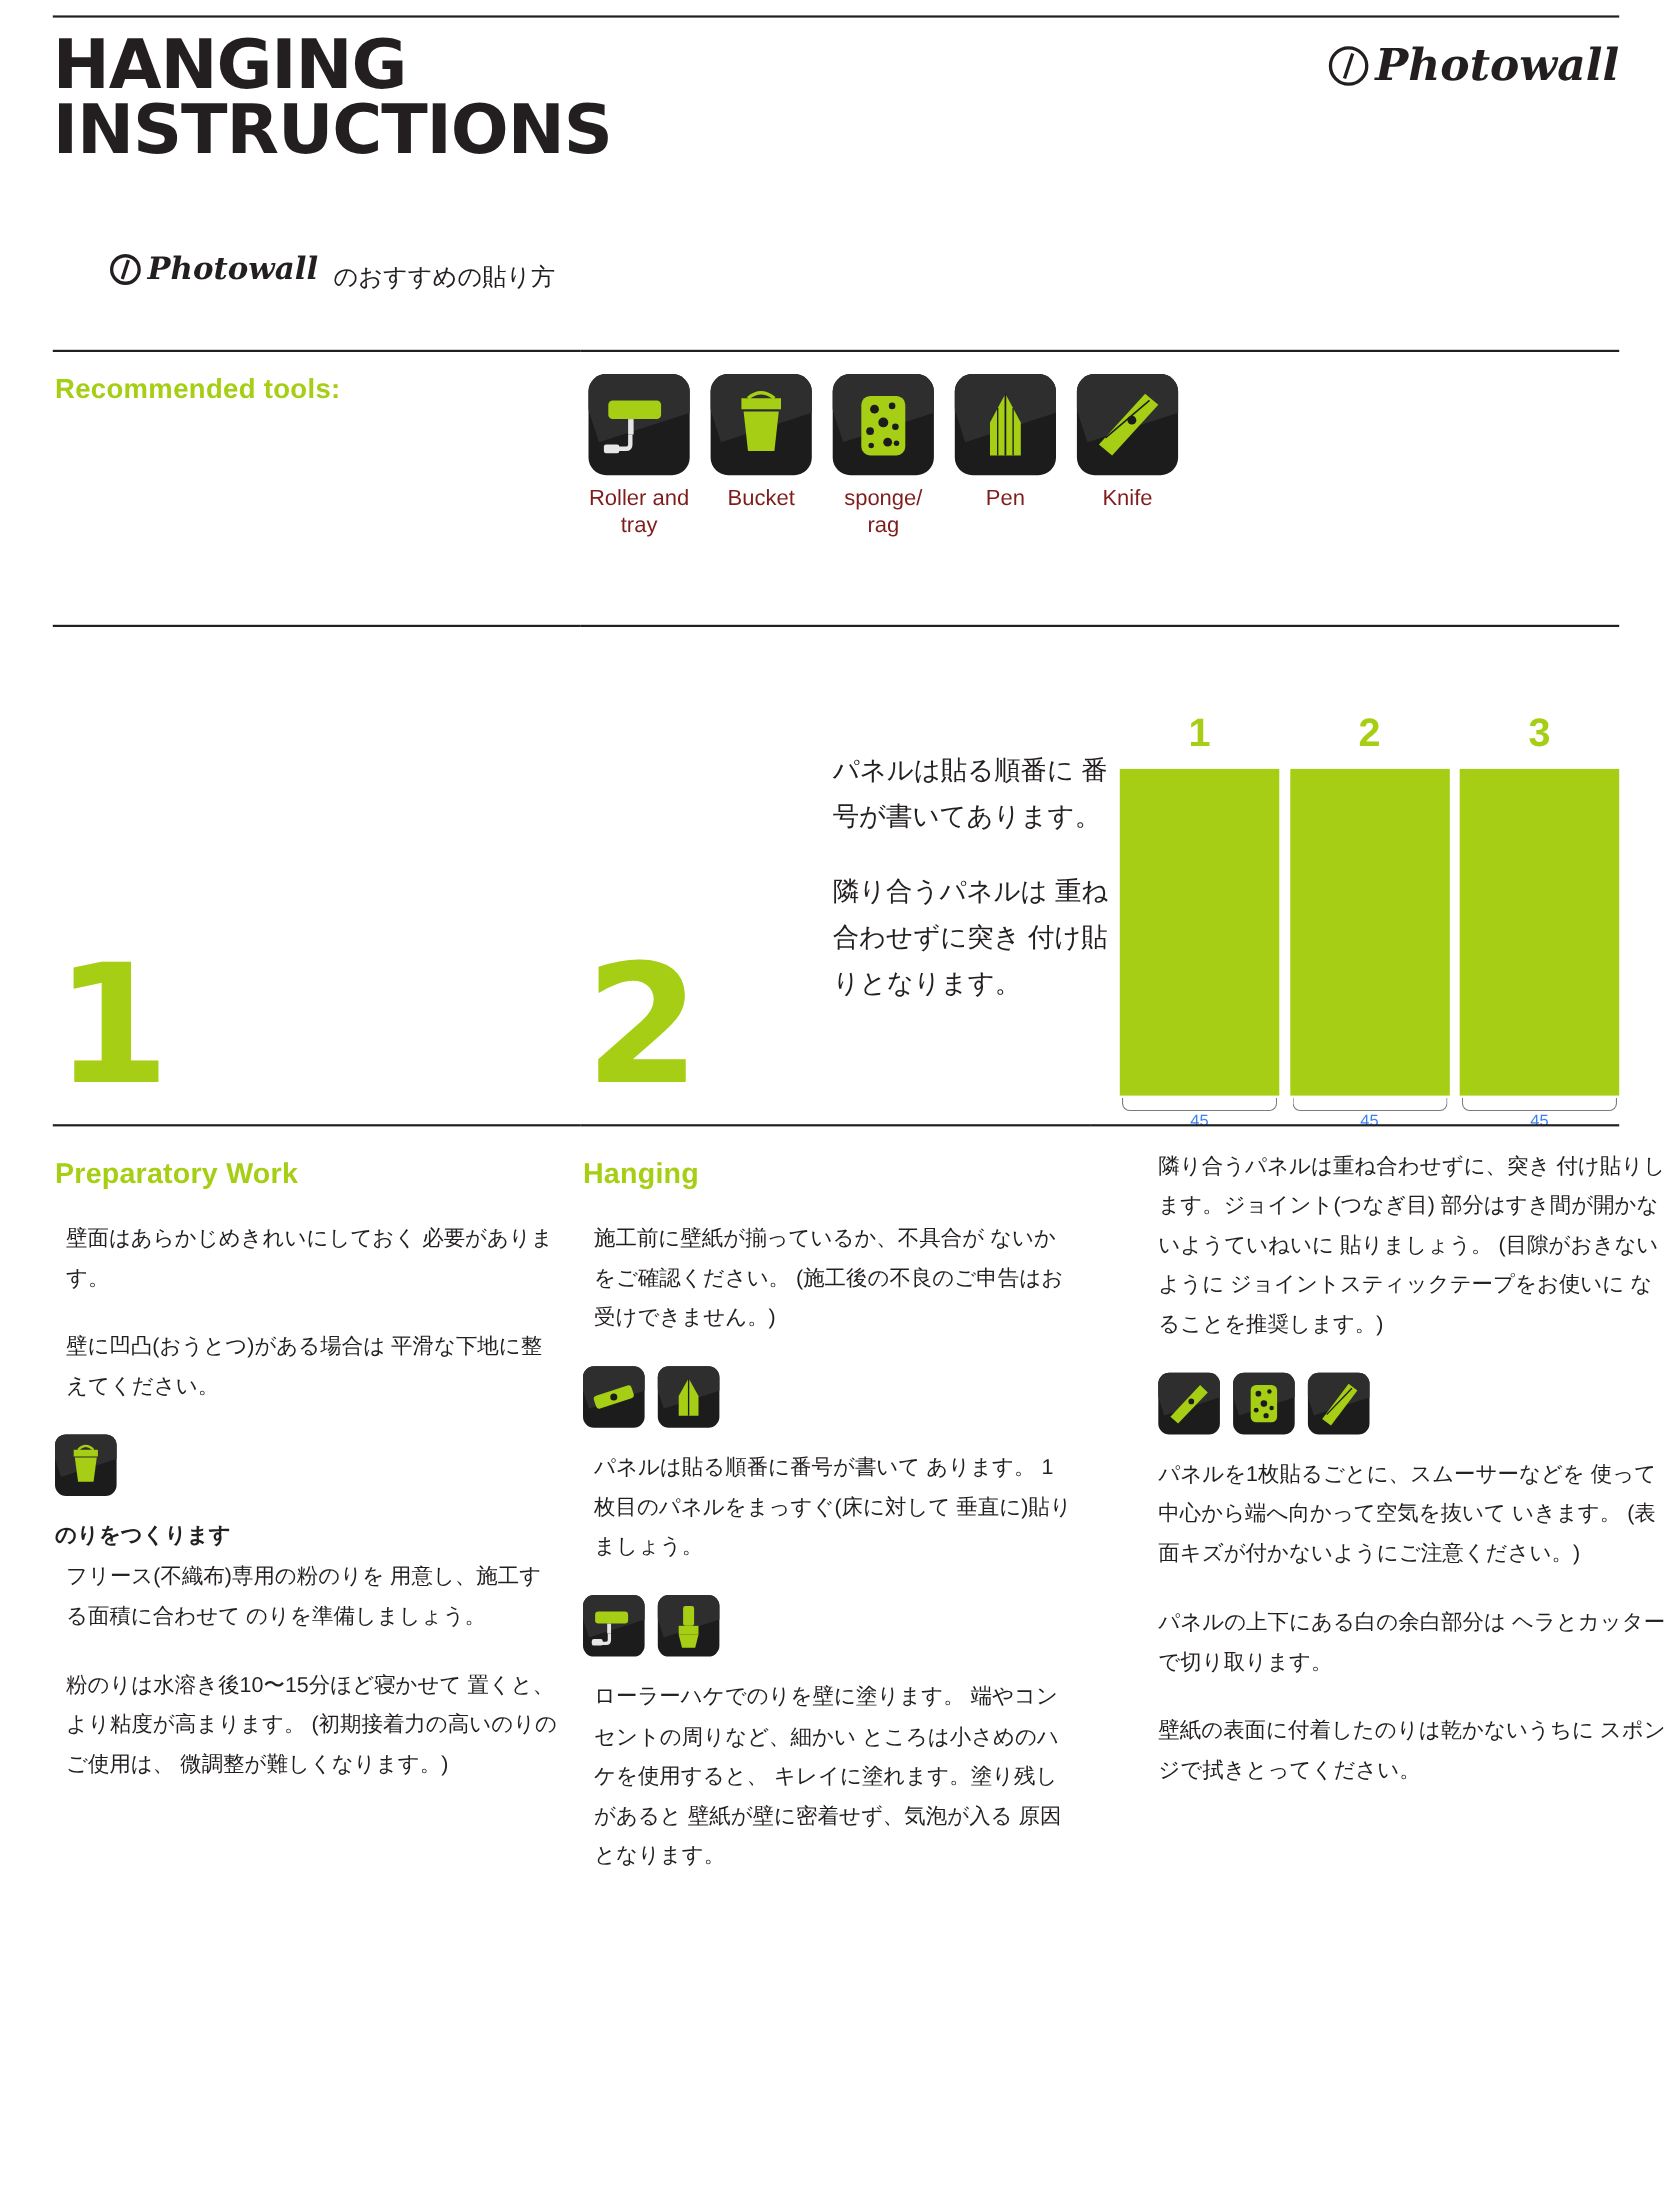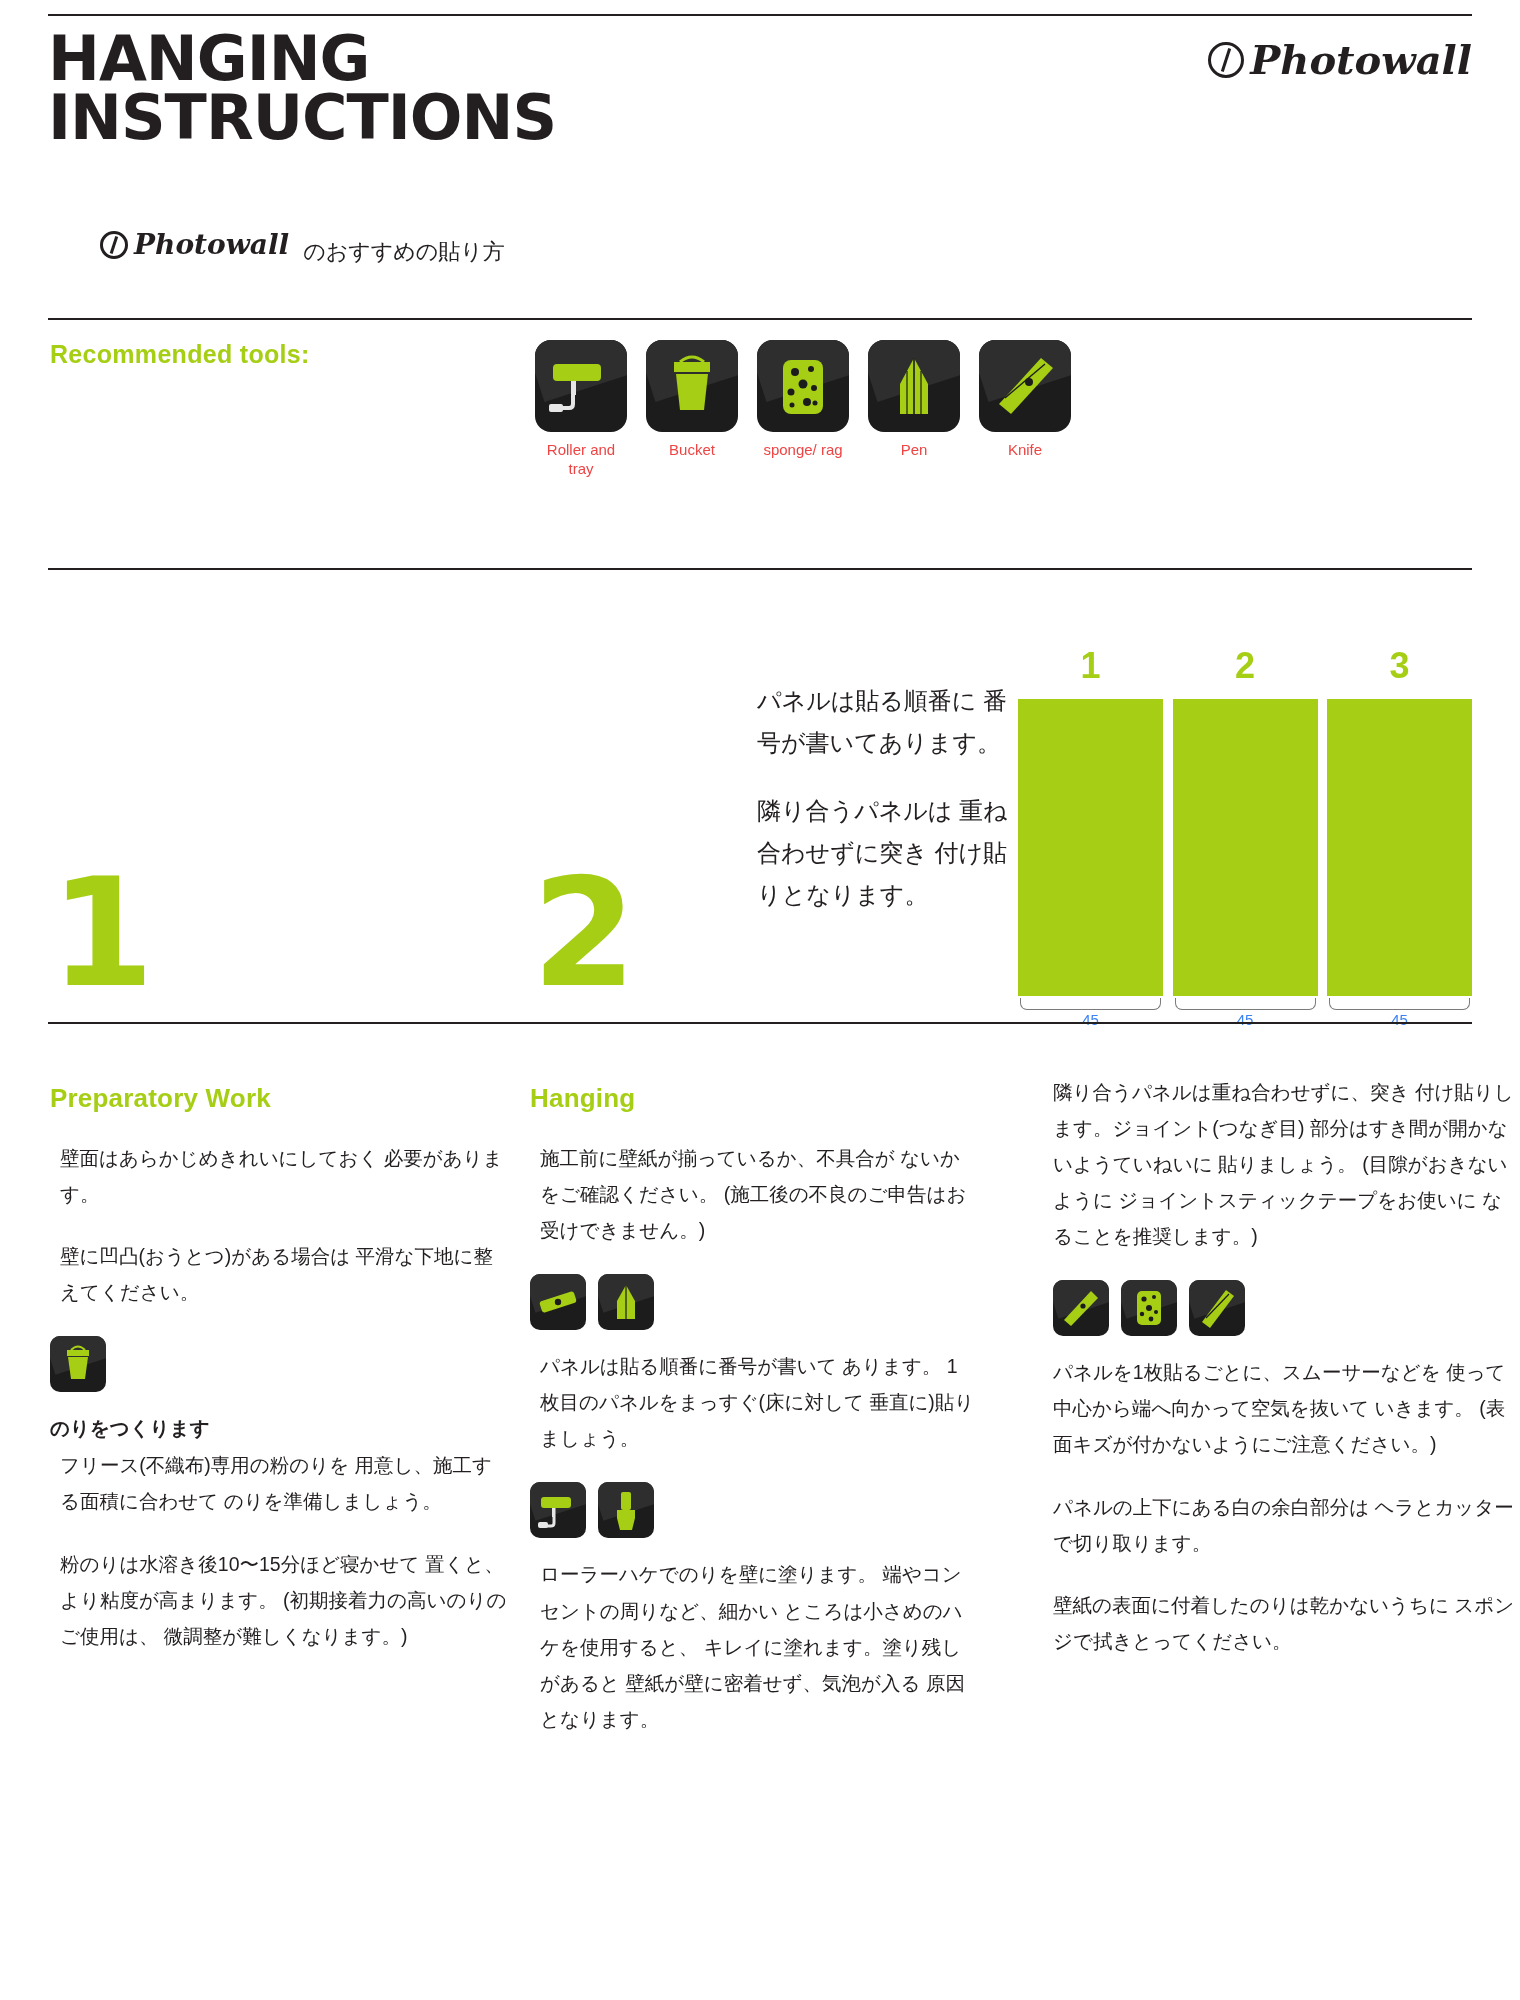--- a/index.html
+++ b/index.html
@@ -144,24 +144,24 @@
     left: -10%;
     top: -60%;
     width: 130%;
     height: 110%;
     background: #2e2e2e;
     transform: rotate(-18deg);
   }
   .tool-icon svg { position: relative; display: block; }
   .tool-caption {
     margin-top: 9px;
-    font-size: 15px;
+    font-size: 20px;
     line-height: 1.25;
     text-align: center;
-    color: #ef4444;
+    color: #7f1d1d;
   }
 
   
   .rule-mid-left { left: 48px; top: 568px; width: 480px; }
   .rule-mid-right { left: 528px; top: 568px; right: 48px; }
 
   
   .panel-text {
     position: absolute;
     left: 757px;
@@ -244,21 +244,21 @@
   .bignum-2 { left: 532px; top: 858px; }
 
   
   .rule-sec-left { left: 48px; top: 1022px; width: 480px; }
   .rule-sec-mid { left: 528px; top: 1022px; width: 463px; }
   .rule-sec-right { left: 991px; top: 1022px; right: 48px; }
 
   
   .col {
     position: absolute;
-    top: 1074px;
+    top: 1042px;
     font-size: 19.5px;
     line-height: 1.85;
     color: #231f20;
   }
   .col-1 { left: 50px; width: 460px; }
   .col-2 { left: 530px; width: 445px; }
   .col-3 { left: 1012px; width: 462px; margin-left: 41px; }
 
   .col-heading {
     font-size: 26px;

